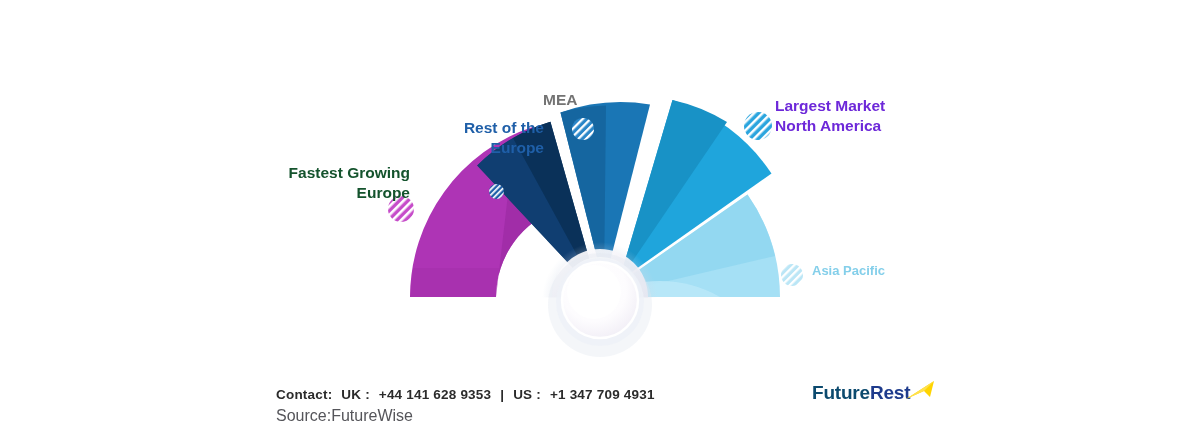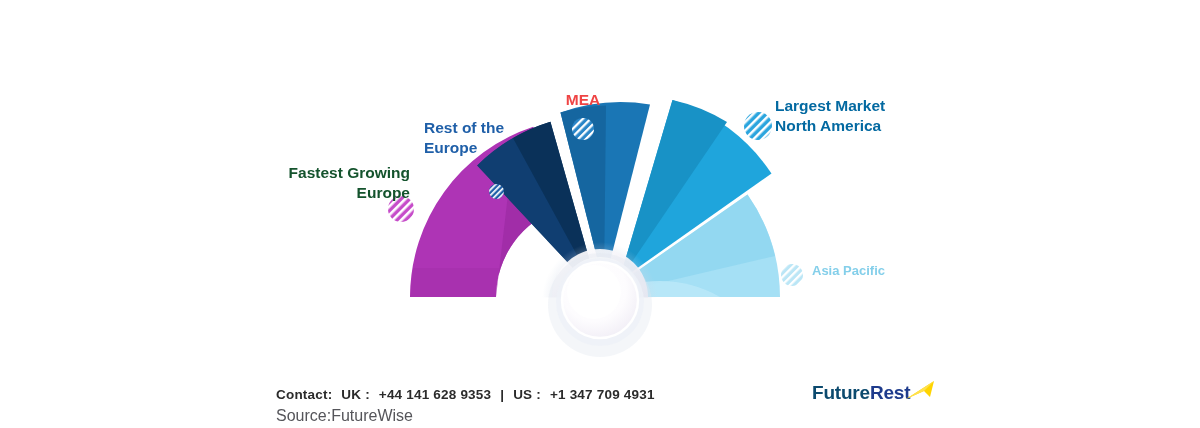--- a/index.html
+++ b/index.html
@@ -49,38 +49,38 @@
     top: 163px;
     width: 160px;
     text-align: right;
     color: #14532d;
     font-size: 15.5px;
   }
   .label-row {
     left: 424px;
     top: 118px;
     width: 120px;
-    text-align: left;
+    text-align: right;
     color: #1F5FA8;
     font-size: 15.5px;
   }
   .label-mea {
     left: 543px;
     top: 90px;
     width: 80px;
-    text-align: center;
-    color: #ef4444;
+    text-align: left;
+    color: #737373;
     font-size: 15.5px;
   }
   .label-na {
     left: 775px;
     top: 96px;
     width: 160px;
     text-align: left;
-    color: #0369a1;
+    color: #6d28d9;
     font-size: 15.5px;
   }
   .label-apac {
     left: 812px;
     top: 263px;
     color: #84CFEA;
     font-size: 13px;
   }
 
   

